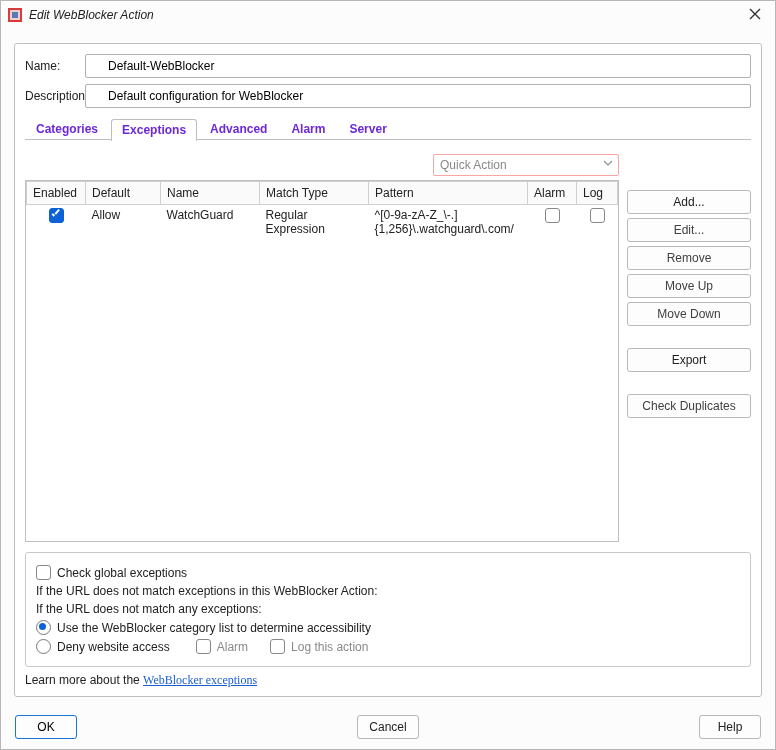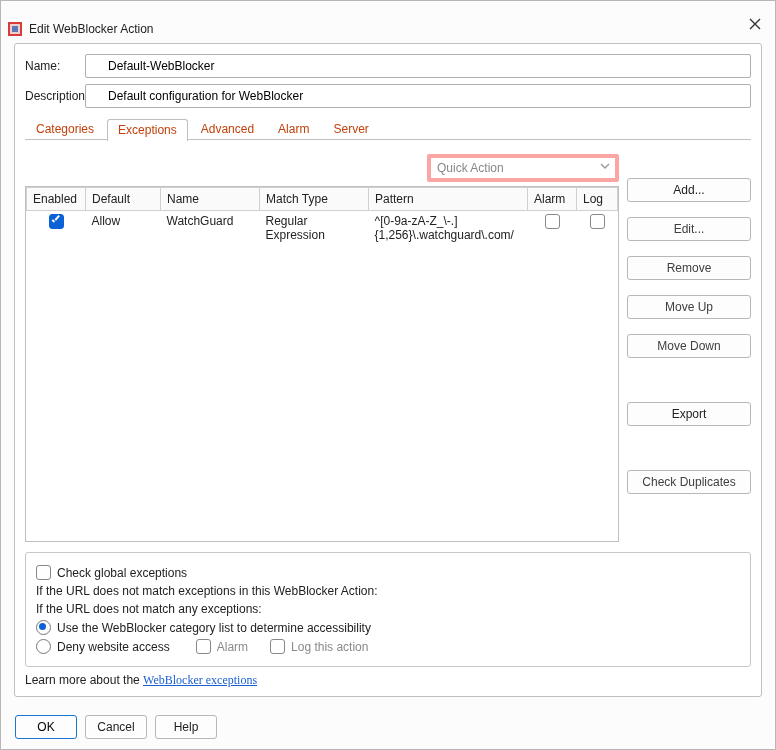--- a/index.html
+++ b/index.html
@@ -1,62 +1,62 @@
 <!DOCTYPE html>
 <html><head>
 <meta charset="utf-8">
 <style>
   html,body { margin:0; padding:0; font-family:"Segoe UI",Tahoma,Arial,sans-serif; font-size:12px; color:#222; background:#fff; width:776px; height:750px; overflow:hidden; }
   .dialog { width:776px; height:750px; border:1px solid #b6b6b6; box-sizing:border-box; position:relative; background:#fcfcfc; }
-  .titlebar { height:28px; display:flex; align-items:flex-end; padding:8px 6px; justify-content:space-between; }
+  .titlebar { height:28px; display:flex; align-items:center; padding:0 6px; justify-content:space-between;font-style:italic; }
   .titlebar .left { display:flex; align-items:center; gap:6px; }
   .titlebar .title { font-size:12px; }
   .app-icon { width:16px; height:16px; display:inline-block; }
   .close-x { font-size:14px; padding:4px 8px; cursor:default; }
   .outer-frame { position:absolute; left:13px; right:13px; top:42px; bottom:52px; border:1px solid #bfbfbf; border-radius:3px; background:#fff; box-sizing:border-box; padding:10px 10px 8px 10px; display:flex; flex-direction:column; }
   .form-row { display:flex; align-items:center; margin-bottom:6px; }
   .form-row label { width:60px; }
   .text-input { flex:1; border:1px solid #b0b0b0; height:20px; padding:1px 22px; background:#fff; border-radius:2px; font:inherit; color:#000; }
   .tabs { display:flex; margin-top:4px; }
-  .tab { padding:3px 10px 4px 10px; border:1px solid transparent; border-bottom:none; border-radius:3px 3px 0 0; margin-right:2px; color:#c2410c; }
+  .tab { padding:3px 10px 4px 10px; border:1px solid transparent; border-bottom:none; border-radius:3px 3px 0 0; margin-right:2px; color:#6d28d9;font-weight:bold; }
   .tab.active { background:#fff; border-color:#bfbfbf; position:relative; top:1px; }
   .tabs-border { border-bottom:1px solid #bfbfbf; margin-top:-1px; }
   .tab-body { flex:1; display:flex; flex-direction:column; }
   .upper { display:flex; gap:8px; margin-top:14px; flex:1; min-height:0; }
   .table-area { flex:1; display:flex; flex-direction:column; }
   .quick-row { display:flex; justify-content:flex-end; margin-bottom:4px; }
-  .quick-select { width:160px; height:20px; border:4px solid #fca5a5; background:#fff; padding:0 18px 0 6px; position:relative; color:#888; display:flex; align-items:center; border-radius:2px; }
+  .quick-select { width:160px; height:20px; border:1px solid #fca5a5; background:#fff; padding:0 18px 0 6px; position:relative; color:#888; display:flex; align-items:center; border-radius:2px; }
   .quick-select .chev { position:absolute; right:5px; top:3px; }
   table.exc { width:100%; border-collapse:collapse; background:#fff; }
   .table-wrap { border:1px solid #bfbfbf; flex:1; overflow:hidden; background:#fff; }
   table.exc th { background:#fafafa; border:1px solid #d0d0d0; font-weight:400; text-align:left; padding:2px 6px; height:18px; }
   table.exc td { padding:3px 6px; vertical-align:top; }
   .col-enabled { width:46px; text-align:center; }
   .col-action  { width:62px; }
   .col-name    { width:86px; }
   .col-match   { width:96px; }
   .col-alarm   { width:36px; text-align:center; }
   .col-log     { width:28px; text-align:center; }
   .chk { display:inline-block; width:13px; height:13px; border:1px solid #888; border-radius:3px; background:#fff; vertical-align:middle; }
   .chk.on { background:#0b62d6; border-color:#0b62d6; position:relative; }
   .chk.on::after { content:""; position:absolute; left:2px; top:5px; width:3px; height:1.5px; background:#fff; transform:rotate(45deg); }
   .chk.on::before { content:""; position:absolute; left:4px; top:2px; width:6px; height:1.5px; background:#fff; transform:rotate(-50deg); }
-  .side-col { width:124px; display:flex; flex-direction:column; gap:15px; margin-top:24px; }
+  .side-col { width:124px; display:flex; flex-direction:column; gap:4px; margin-top:36px; }
   .btn { border:1px solid #b8b8b8; background:#fdfdfd; height:22px; border-radius:3px; display:flex; align-items:center; justify-content:center; cursor:default; }
   .btn.disabled { color:#404040; }
   .side-gap { height:14px; }
   .lower-box { border:1px solid #c8c8c8; border-radius:3px; margin-top:10px; padding:8px 10px 8px 10px; }
   .lower-box .line { margin:4px 0; display:flex; align-items:center; gap:6px; }
   .indent { margin-left:16px; }
   .radio { width:13px; height:13px; border:1px solid #777; border-radius:50%; display:inline-block; position:relative; background:#fff; }
   .radio.on::after { content:""; position:absolute; left:2px; top:2px; width:7px; height:7px; border-radius:50%; background:#0b62d6; }
   .dim { color:#8a8a8a; }
   .learn { margin-top:6px; }
   a.link { color:#1a5fd0; text-decoration:underline;font-family:Liberation Serif, serif; }
-  .footer { position:absolute; left:0; right:0; bottom:0; height:44px; display:flex; align-items:center; justify-content:flex-start; gap:8px; padding:0 14px; }
+  .footer { position:absolute; left:0; right:0; bottom:0; height:44px; display:flex; align-items:center; justify-content:space-between; gap:8px; padding:0 14px; }
   .footer .btn { width:60px; }
   .footer .btn.primary { border-color:#1976d2; color:#000; }
   .chev svg { display:block; }
 </style>
 </head>
 <body>
 
 <div class="dialog">
 
   <div class="titlebar">

